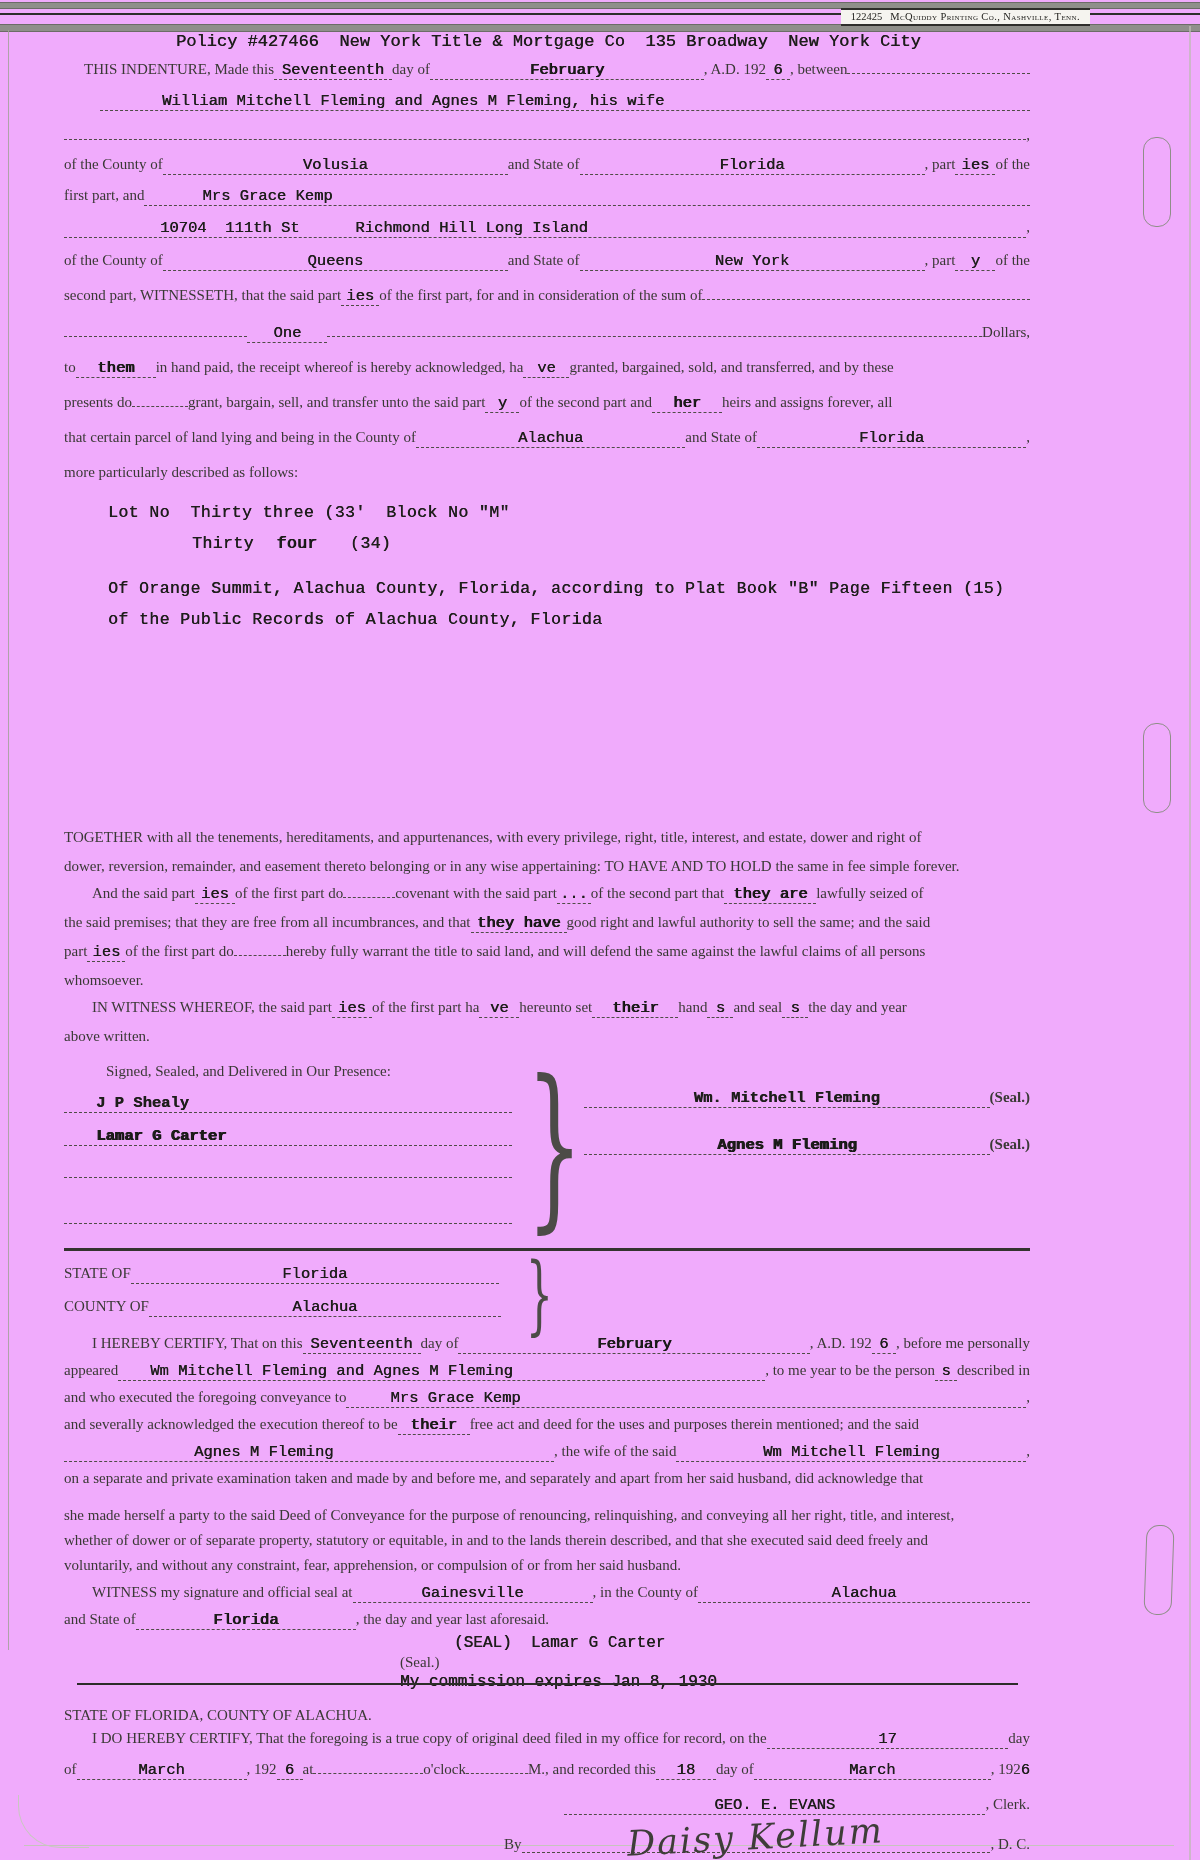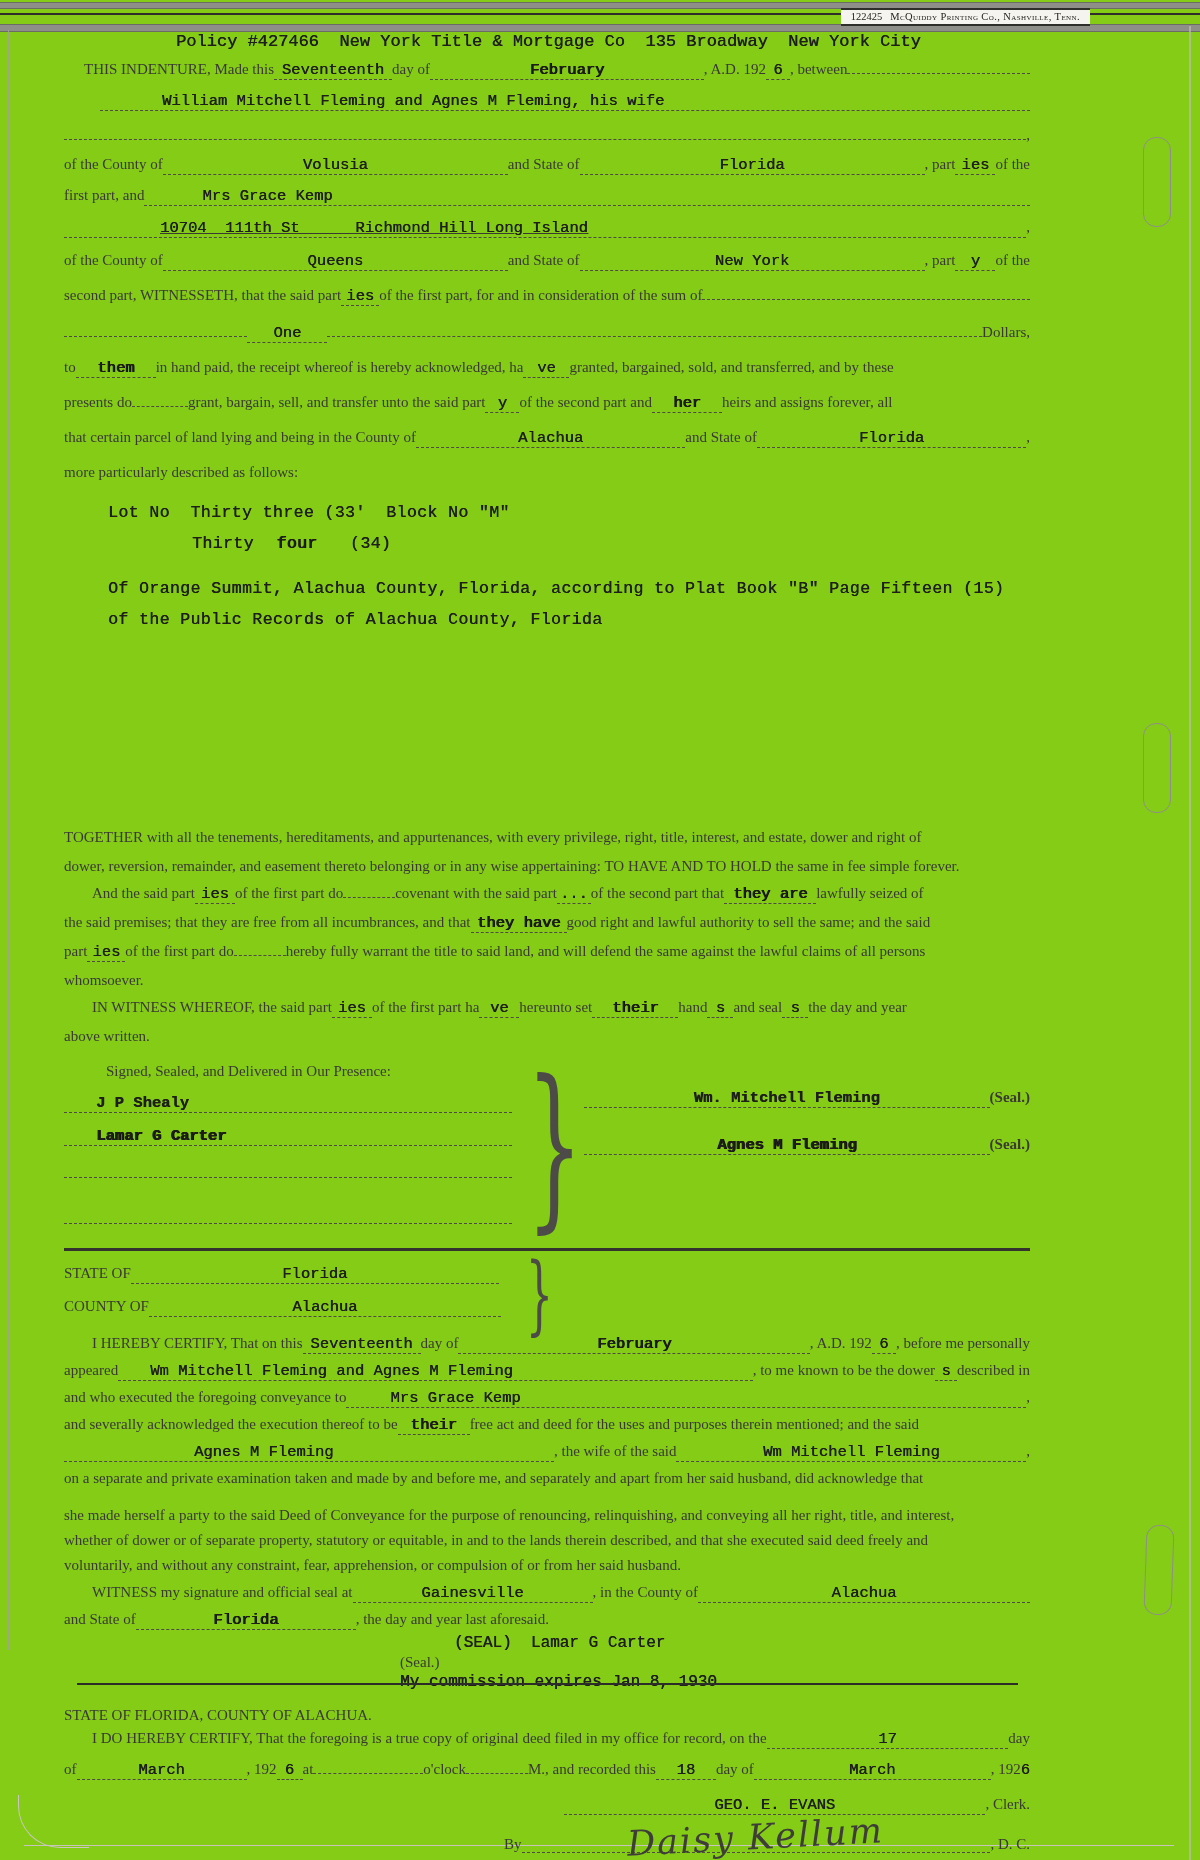--- a/index.html
+++ b/index.html
@@ -1,16 +1,16 @@
 <!DOCTYPE html>
 <html><head>
 <meta charset="utf-8">
 <style>
   html,body{margin:0;padding:0;background:#e9e8e3;}
-  .page{position:relative;width:1200px;height:1860px;background:#84cc16;overflow:hidden;
+  .page{position:relative;width:1200px;height:1860px;background:#f0abfc;overflow:hidden;
         font-family:"Liberation Serif","DejaVu Serif",serif;color:#3a3935;}
   
   .band{position:absolute;left:0;right:0;background:#8f8f8a;}
   .b1{top:3px;height:5px;box-shadow:0 1px 0 #6c6c67,0 -1px 0 #6c6c67;}
   .b2{top:25px;height:6px;box-shadow:0 1px 0 #6c6c67,0 -1px 0 #6c6c67;}
   .hline{position:absolute;left:0;right:0;top:13px;border-top:2px solid #2e2e2b;}
   .plabel{position:absolute;top:8px;right:110px;background:#f5f4ef;z-index:2;
           border-top:2px solid #2e2e2b;border-bottom:2px solid #2e2e2b;
           padding:1px 10px 2px 10px;font-size:10.5px;color:#23231f;white-space:pre;}
   .plabel .sc{font-variant:small-caps;letter-spacing:.4px;}
@@ -126,21 +126,21 @@
             <span class="tt">ies</span>
           </span>
           <span class="pt">of the</span>
         </div>
         <div class="line" style="margin-top: 12px;">
           <span class="pt">first part, and</span>
           <span class="dot hast" style="flex: 1 1 0px; justify-content: flex-start;">
             <span class="tt" style="padding-left: 58px;">Mrs Grace Kemp</span>
           </span>
         </div>
-        <div class="line" style=" text-decoration: underline;">
+        <div class="line" style="">
           <span class="dot hast" style="flex: 1 1 0px; justify-content: flex-start;">
             <span class="tt" style="padding-left: 96px;">10704  111th St      Richmond Hill Long Island</span>
           </span>
           <span class="pt">,</span>
         </div>
         <div class="line" style="margin-top: 14px;">
           <span class="pt">of the County of</span>
           <span class="dot hast" style="flex: 1 1 0px;">
             <span class="tt">Queens</span>
           </span>
@@ -365,21 +365,21 @@
           <span class="dot hast" style="width: 24px;">
             <span class="tt">6</span>
           </span>
           <span class="pt">, before me personally</span>
         </div>
         <div class="line" style="margin-top: 8px;">
           <span class="pt">appeared</span>
           <span class="dot hast" style="flex: 1 1 0px; justify-content: flex-start;">
             <span class="tt" style="padding-left: 32px;">Wm Mitchell Fleming and Agnes M Fleming</span>
           </span>
-          <span class="pt">, to me known to be the dower</span>
+          <span class="pt">, to me year to be the person</span>
           <span class="dot hast" style="width: 22px;">
             <span class="tt">s</span>
           </span>
           <span class="pt">described in</span>
         </div>
         <div class="line" style="margin-top: 8px;">
           <span class="pt">and who executed the foregoing conveyance to</span>
           <span class="dot hast" style="flex: 1 1 0px; justify-content: flex-start;">
             <span class="tt" style="padding-left: 44px;">Mrs Grace Kemp</span>
           </span>

